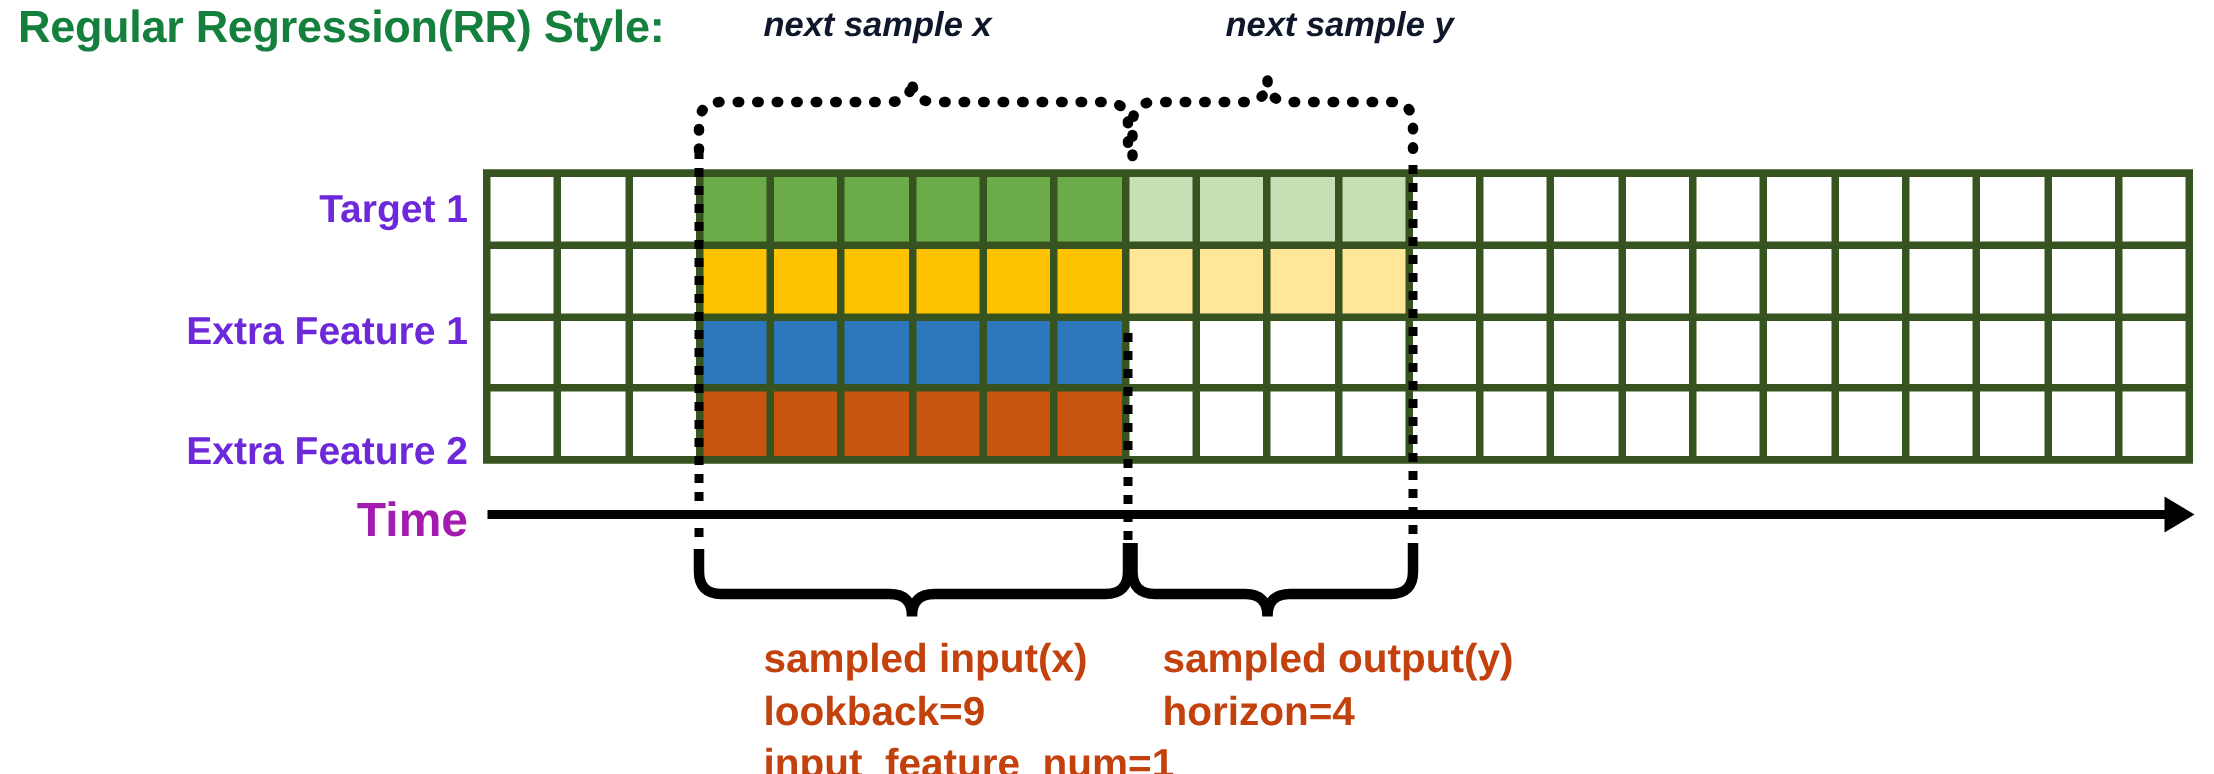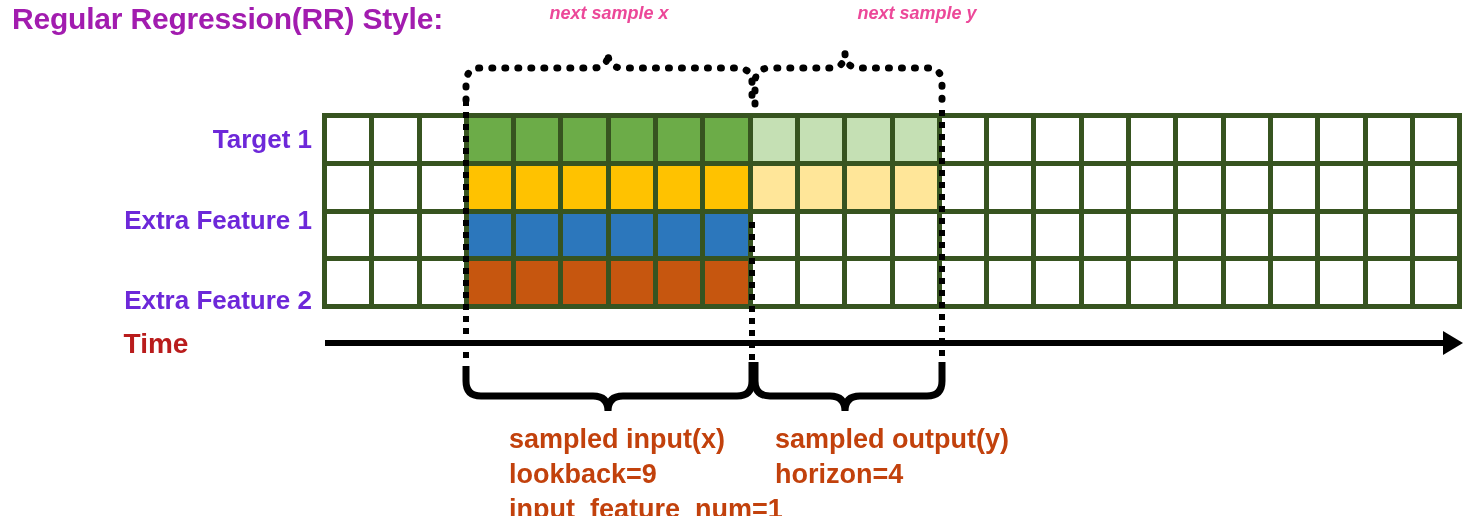--- a/index.html
+++ b/index.html
@@ -6,37 +6,37 @@
   body{
     width:1476px;height:516px;background:#ffffff;overflow:hidden;
     font-family:"Liberation Sans", sans-serif;
     position:relative;
   }
   #stage{position:absolute;inset:0;}
 
   
   .title{
     position:absolute;left:12px;top:2px;
-    font-size:30px;font-weight:700;color:#a21caf;
+    font-size:30px;font-weight:700;color:#15803d;
     letter-spacing:-0.2px;white-space:nowrap;
   }
 
   
   .row-label{
     position:absolute;right:0;width:100%;
     text-align:right;
     font-size:26px;font-weight:700;color:#6d28d9;
     white-space:nowrap;
     line-height:1;
   }
   .labels-col{position:absolute;left:0;top:0;width:312px;height:100%;}
 
   .time-label{
-    position:absolute;left:0;width:312px;text-align:center;
-    font-size:28px;font-weight:700;color:#b91c1c;
+    position:absolute;left:0;width:312px;text-align:right;
+    font-size:32px;font-weight:700;color:#a21caf;
   }
 
   
   .grid{
     position:absolute;
     border:5px solid #375420;
     box-sizing:border-box;
     background:#375420;
     display:flex;flex-direction:column;
     gap:5px;
@@ -64,23 +64,22 @@
     position:absolute;width:6px;
     background-image:linear-gradient(to bottom,#000 0 6px,transparent 6px 12px);
     background-size:6px 12px;
   }
 
   
   svg.ovl{position:absolute;left:0;top:0;width:1476px;height:516px;overflow:visible;pointer-events:none;}
 
   
   .top-cap{
-    position:absolute;font-size:18px;font-style:italic;font-weight:600;color:#ec4899;
+    position:absolute;font-size:23px;font-style:italic;font-weight:600;color:#0f172a;
     white-space:nowrap;
-    margin-left:24px;
   }
   .bot-cap{
     position:absolute;font-size:27px;font-weight:600;color:#c2410c;
     line-height:1.30;white-space:nowrap;
   }
 </style>
 </head>
 <body>
 
 <div id="stage">

